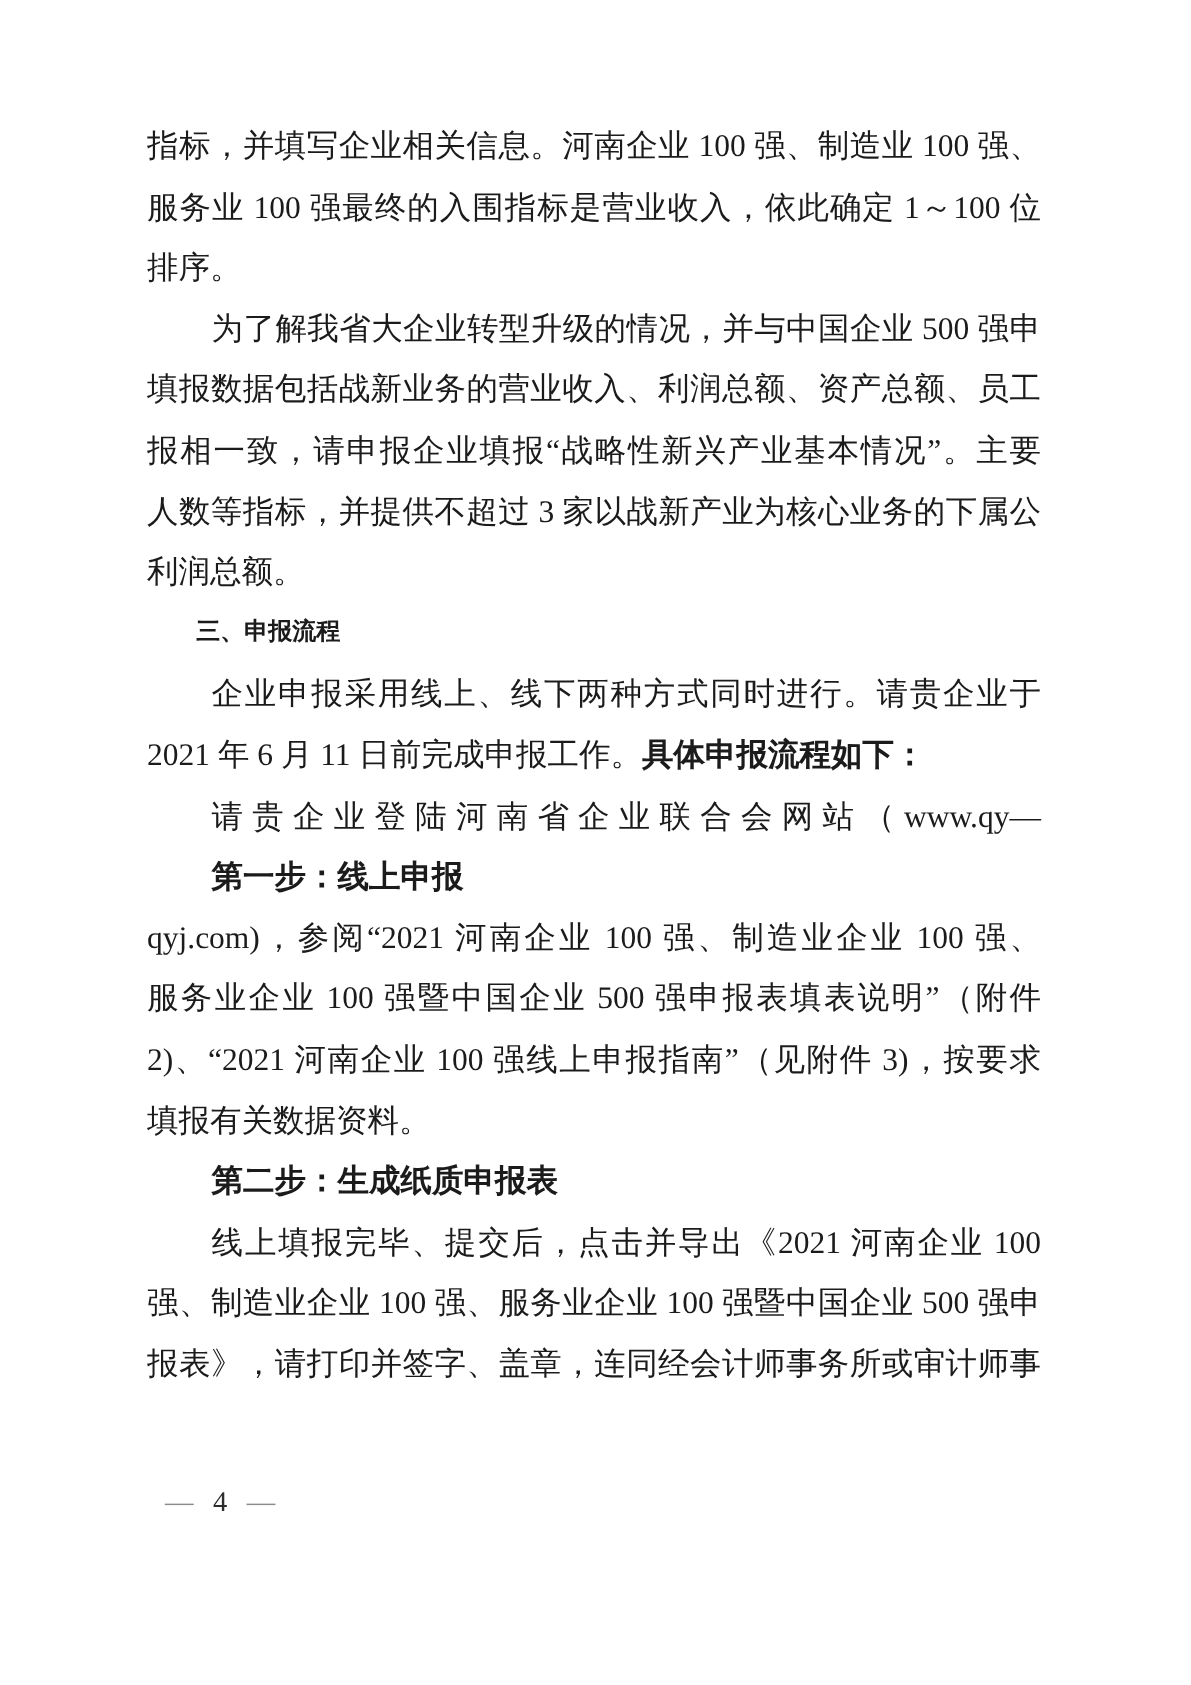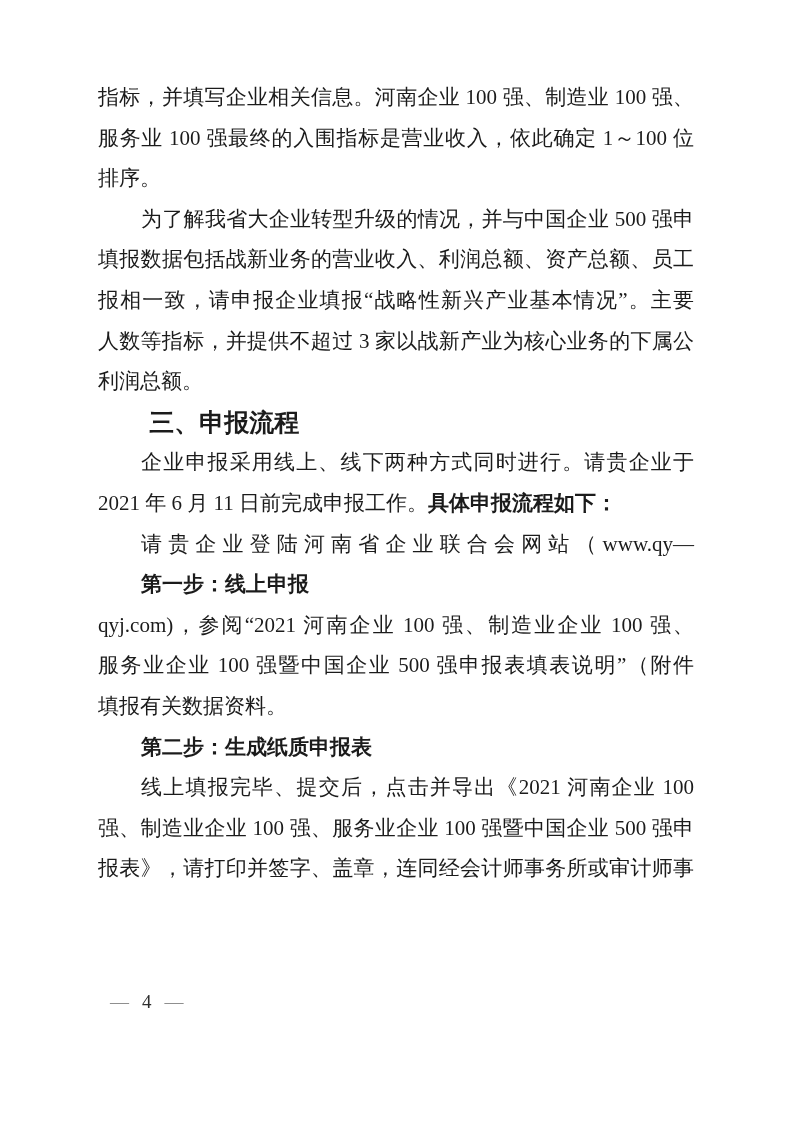--- a/index.html
+++ b/index.html
@@ -10,22 +10,22 @@
   }
   .page { position:absolute; inset:0; background:#ffffff; }
   .body-text { position:absolute; left:98px; top:77px; width:596px; color:#1b1b1b; }
   .line {
     height:40.6px; line-height:40.6px; font-size:21px;
     white-space:normal;
   }
   .just { text-align:justify; text-align-last:justify; }
   .ind  { text-indent:2.05em; }
   .heading {
-    font-family:Liberation Sans, sans-serif;
-    font-weight:700; font-size:25px;
+    font-family:Liberation Mono, monospace;
+    font-weight:700; font-size:16px;
   }
   .step { font-weight:700; }
   .bold-seg {
     font-family:Liberation Sans, sans-serif;
     font-weight:700;
   }
   .footer {
     position:absolute; left:110px; top:988px;
     font-size:19px; color:#2e2e2e;
     display:flex; align-items:center; gap:13px;
@@ -46,20 +46,21 @@
     <div class="line just">报相一致，请申报企业填报“战略性新兴产业基本情况”。主要</div>
     <div class="line just">人数等指标，并提供不超过 3 家以战新产业为核心业务的下属公</div>
     <div class="line">利润总额。</div>
     <div class="line heading ind">三、申报流程</div>
     <div class="line just ind">企业申报采用线上、线下两种方式同时进行。请贵企业于</div>
     <div class="line"><span>2021 年 6 月 11 日前完成申报工作。</span><span class="bold-seg">具体申报流程如下：</span></div>
     <div class="line just ind">请贵企业登陆河南省企业联合会网站（www.qy—</div>
     <div class="line step ind">第一步：线上申报</div>
     <div class="line just">qyj.com)，参阅“2021 河南企业 100 强、制造业企业 100 强、</div>
     <div class="line just">服务业企业 100 强暨中国企业 500 强申报表填表说明”（附件</div>
+    <div class="line just">2)、“2021 河南企业 100 强线上申报指南”（见附件 3)，按要求</div>
     <div class="line">填报有关数据资料。</div>
     <div class="line step ind">第二步：生成纸质申报表</div>
     <div class="line just ind">线上填报完毕、提交后，点击并导出《2021 河南企业 100</div>
     <div class="line just">强、制造业企业 100 强、服务业企业 100 强暨中国企业 500 强申</div>
     <div class="line just">报表》，请打印并签字、盖章，连同经会计师事务所或审计师事</div>
   </div>
 
   <div class="footer">
     <span class="dash">—</span>
     <span class="num">4</span>

